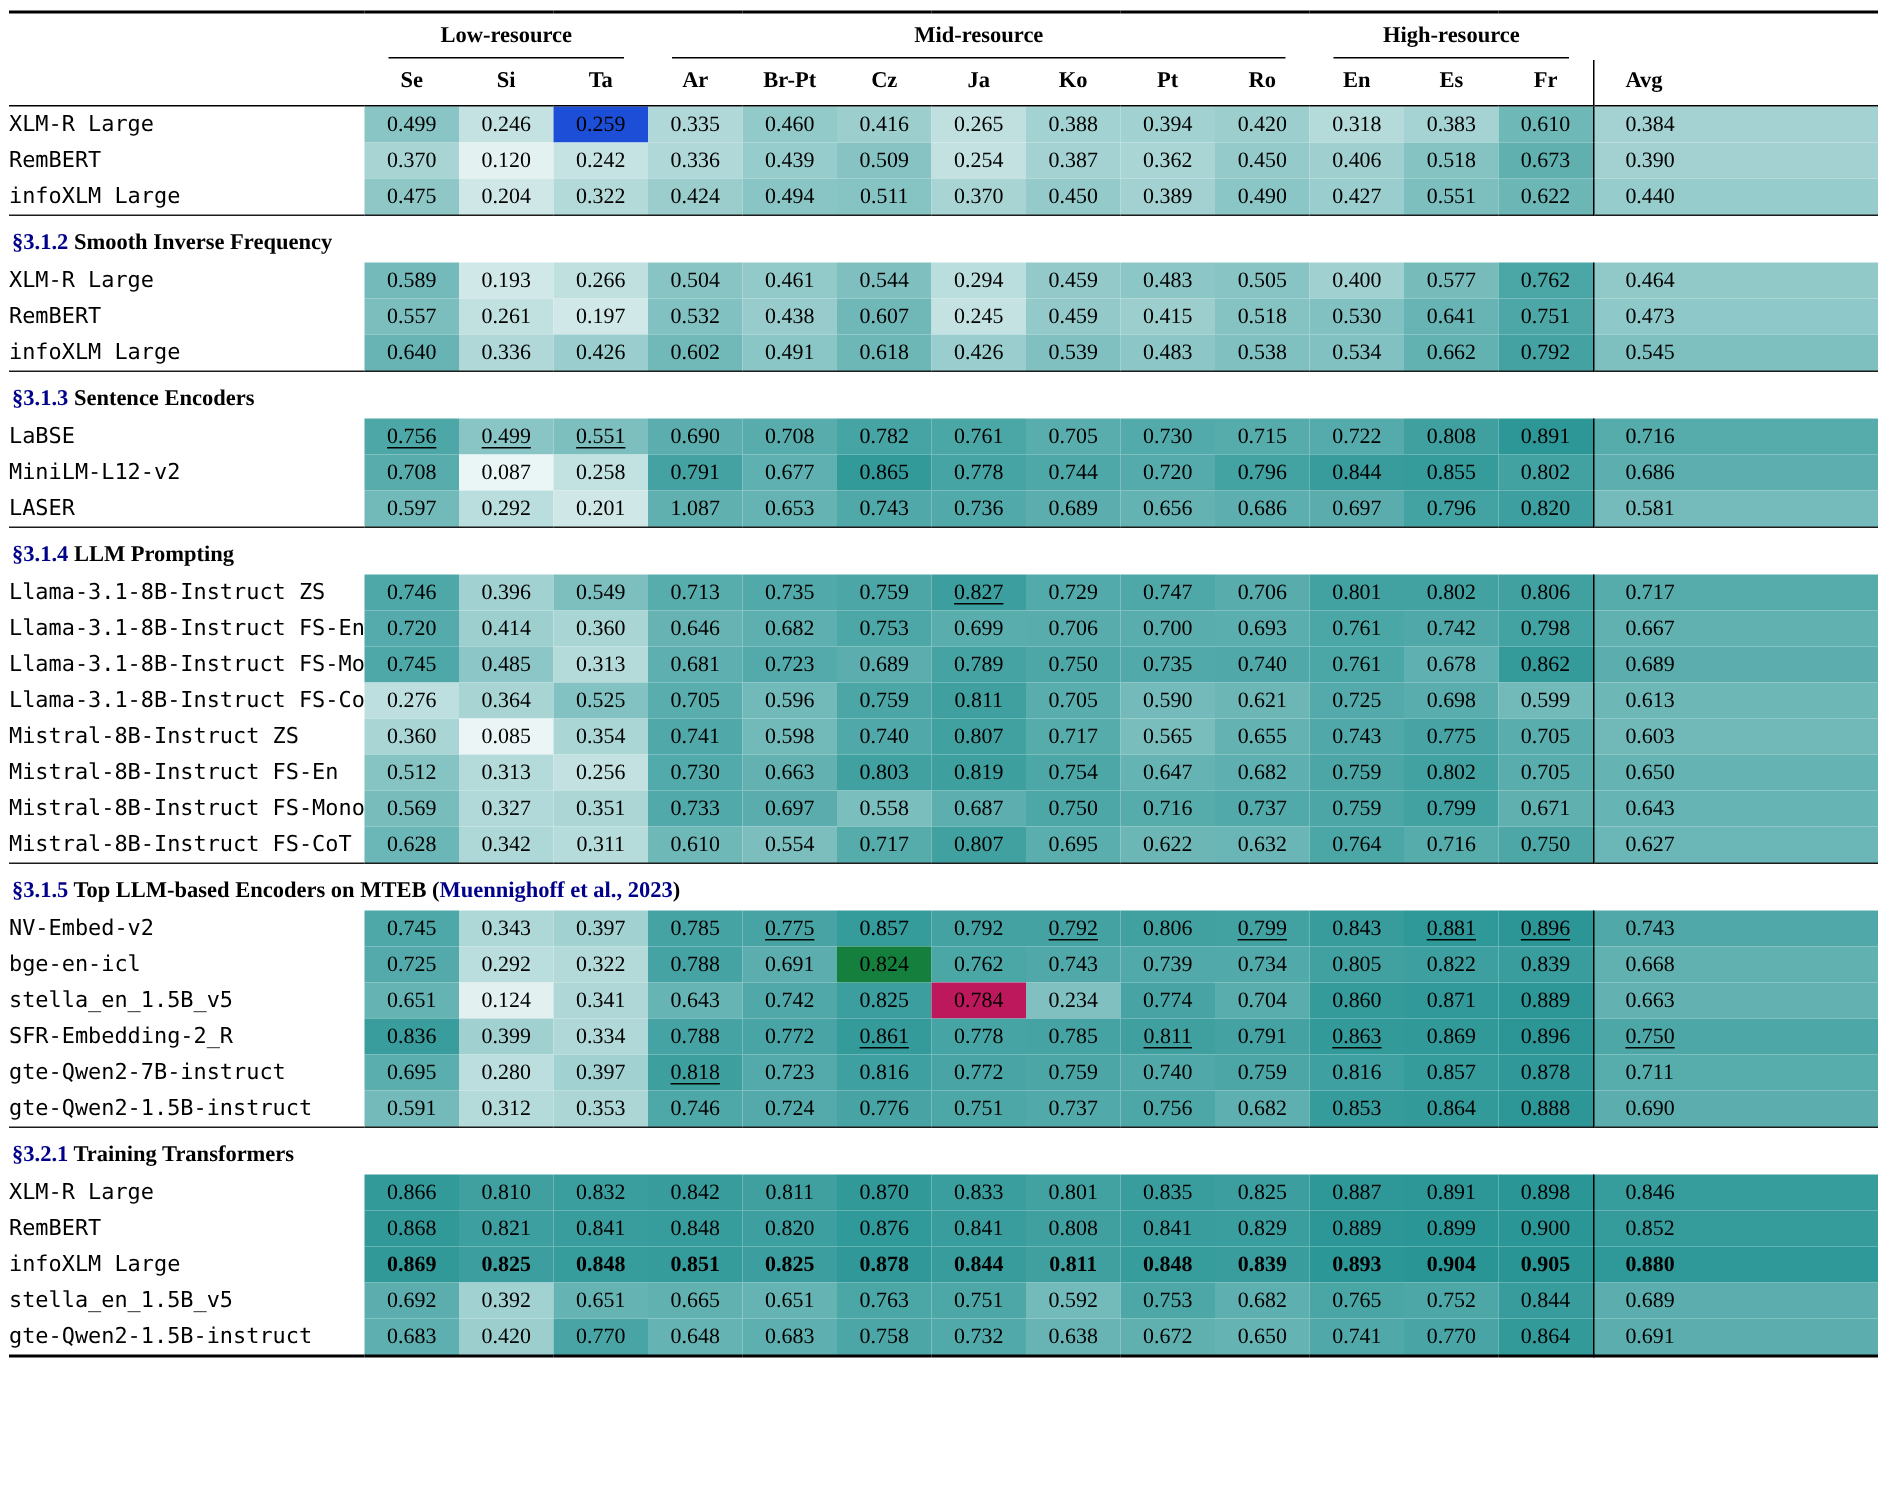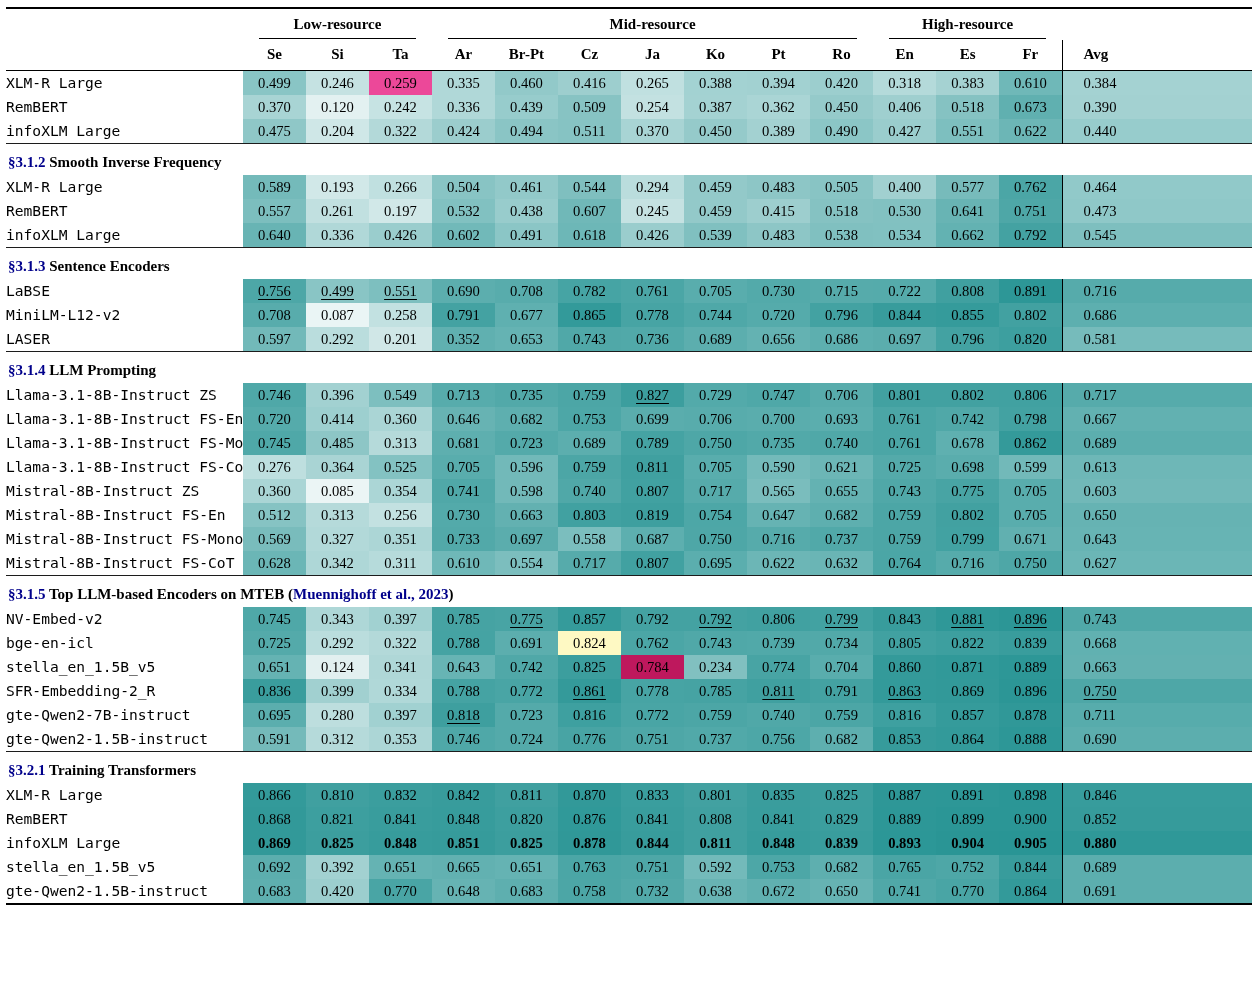--- a/index.html
+++ b/index.html
@@ -78,21 +78,21 @@
         <th>Es</th>
         <th>Fr</th>
         <th class="avgh">Avg</th>
       </tr>
     </thead>
   <tbody>
       <tr class="data">
         <td class="label">XLM-R Large</td>
         <td class="val" style="background:rgb(137,197,197)"><span>0.499</span></td>
         <td class="val" style="background:rgb(197,226,226)"><span>0.246</span></td>
-        <td class="val" style="background:#ec4899"><span>0.259</span></td>
+        <td class="val" style="background:#1d4ed8"><span>0.259</span></td>
         <td class="val" style="background:rgb(176,216,216)"><span>0.335</span></td>
         <td class="val" style="background:rgb(146,201,201)"><span>0.460</span></td>
         <td class="val" style="background:rgb(157,206,206)"><span>0.416</span></td>
         <td class="val" style="background:rgb(192,224,224)"><span>0.265</span></td>
         <td class="val" style="background:rgb(163,210,210)"><span>0.388</span></td>
         <td class="val" style="background:rgb(162,209,209)"><span>0.394</span></td>
         <td class="val" style="background:rgb(156,206,206)"><span>0.420</span></td>
         <td class="val" style="background:rgb(180,218,218)"><span>0.318</span></td>
         <td class="val" style="background:rgb(165,210,210)"><span>0.383</span></td>
         <td class="val" style="background:rgb(111,184,184)"><span>0.610</span></td>
@@ -221,21 +221,21 @@
         <td class="val" style="background:rgb(56,156,156)"><span>0.844</span></td>
         <td class="val" style="background:rgb(53,155,155)"><span>0.855</span></td>
         <td class="val" style="background:rgb(66,161,161)"><span>0.802</span></td>
         <td class="val avgc" style="background:rgb(93,175,175)"><span>0.686</span></td>
       </tr>
       <tr class="data">
         <td class="label">LASER</td>
         <td class="val" style="background:rgb(114,185,185)"><span>0.597</span></td>
         <td class="val" style="background:rgb(186,221,221)"><span>0.292</span></td>
         <td class="val" style="background:rgb(208,231,231)"><span>0.201</span></td>
-        <td class="val" style="background:rgb(96,176,176)"><span>0.352</span></td>
+        <td class="val" style="background:rgb(96,176,176)"><span>1.087</span></td>
         <td class="val" style="background:rgb(101,179,179)"><span>0.653</span></td>
         <td class="val" style="background:rgb(80,168,168)"><span>0.743</span></td>
         <td class="val" style="background:rgb(81,169,169)"><span>0.736</span></td>
         <td class="val" style="background:rgb(92,174,174)"><span>0.689</span></td>
         <td class="val" style="background:rgb(100,178,178)"><span>0.656</span></td>
         <td class="val" style="background:rgb(93,175,175)"><span>0.686</span></td>
         <td class="val" style="background:rgb(91,173,173)"><span>0.697</span></td>
         <td class="val" style="background:rgb(67,162,162)"><span>0.796</span></td>
         <td class="val" style="background:rgb(61,159,159)"><span>0.820</span></td>
         <td class="val avgc" style="background:rgb(118,187,187)"><span>0.581</span></td>
@@ -399,21 +399,21 @@
         <td class="val" style="background:rgb(44,150,150)"><span class="ul">0.896</span></td>
         <td class="val avgc" style="background:rgb(80,168,168)"><span>0.743</span></td>
       </tr>
       <tr class="data">
         <td class="label">bge-en-icl</td>
         <td class="val" style="background:rgb(84,170,170)"><span>0.725</span></td>
         <td class="val" style="background:rgb(186,221,221)"><span>0.292</span></td>
         <td class="val" style="background:rgb(179,217,217)"><span>0.322</span></td>
         <td class="val" style="background:rgb(69,163,163)"><span>0.788</span></td>
         <td class="val" style="background:rgb(92,174,174)"><span>0.691</span></td>
-        <td class="val" style="background:#fef9c3"><span>0.824</span></td>
+        <td class="val" style="background:#15803d"><span>0.824</span></td>
         <td class="val" style="background:rgb(75,166,166)"><span>0.762</span></td>
         <td class="val" style="background:rgb(80,168,168)"><span>0.743</span></td>
         <td class="val" style="background:rgb(81,169,169)"><span>0.739</span></td>
         <td class="val" style="background:rgb(82,169,169)"><span>0.734</span></td>
         <td class="val" style="background:rgb(65,161,161)"><span>0.805</span></td>
         <td class="val" style="background:rgb(61,159,159)"><span>0.822</span></td>
         <td class="val" style="background:rgb(57,157,157)"><span>0.839</span></td>
         <td class="val avgc" style="background:rgb(97,177,177)"><span>0.668</span></td>
       </tr>
       <tr class="data">

